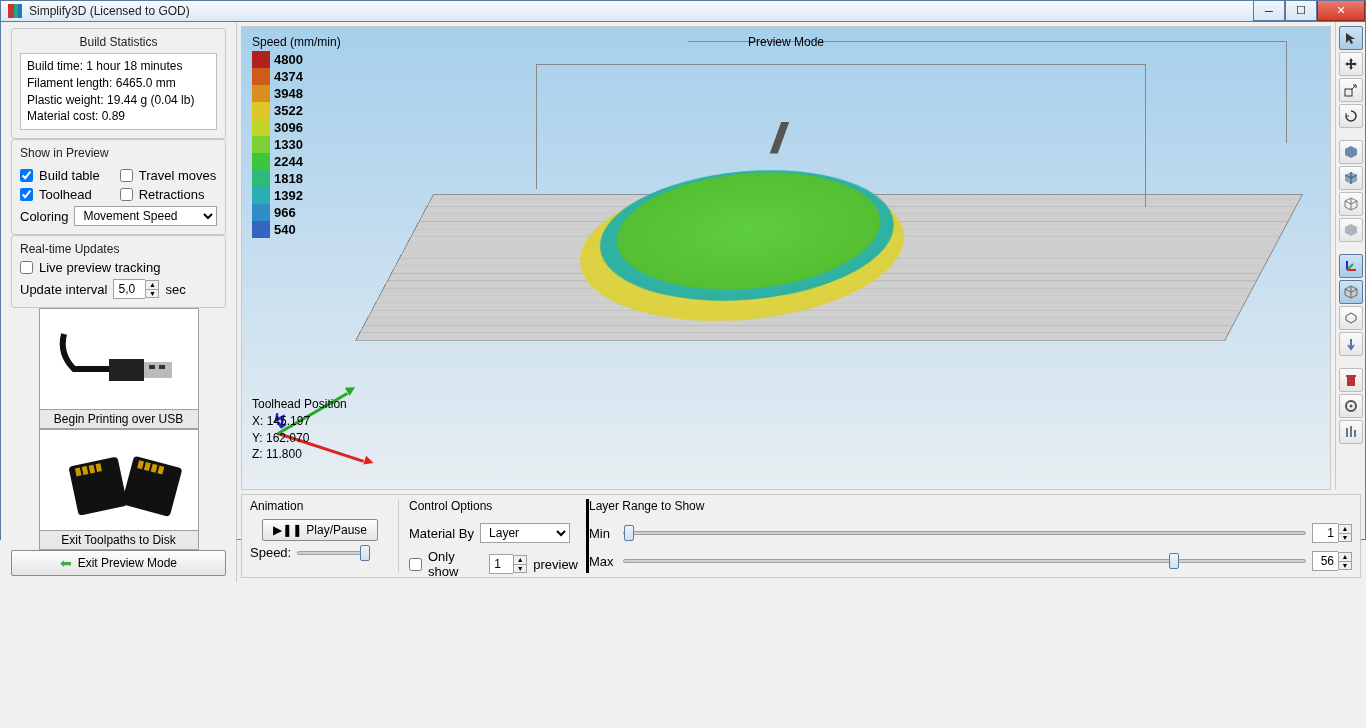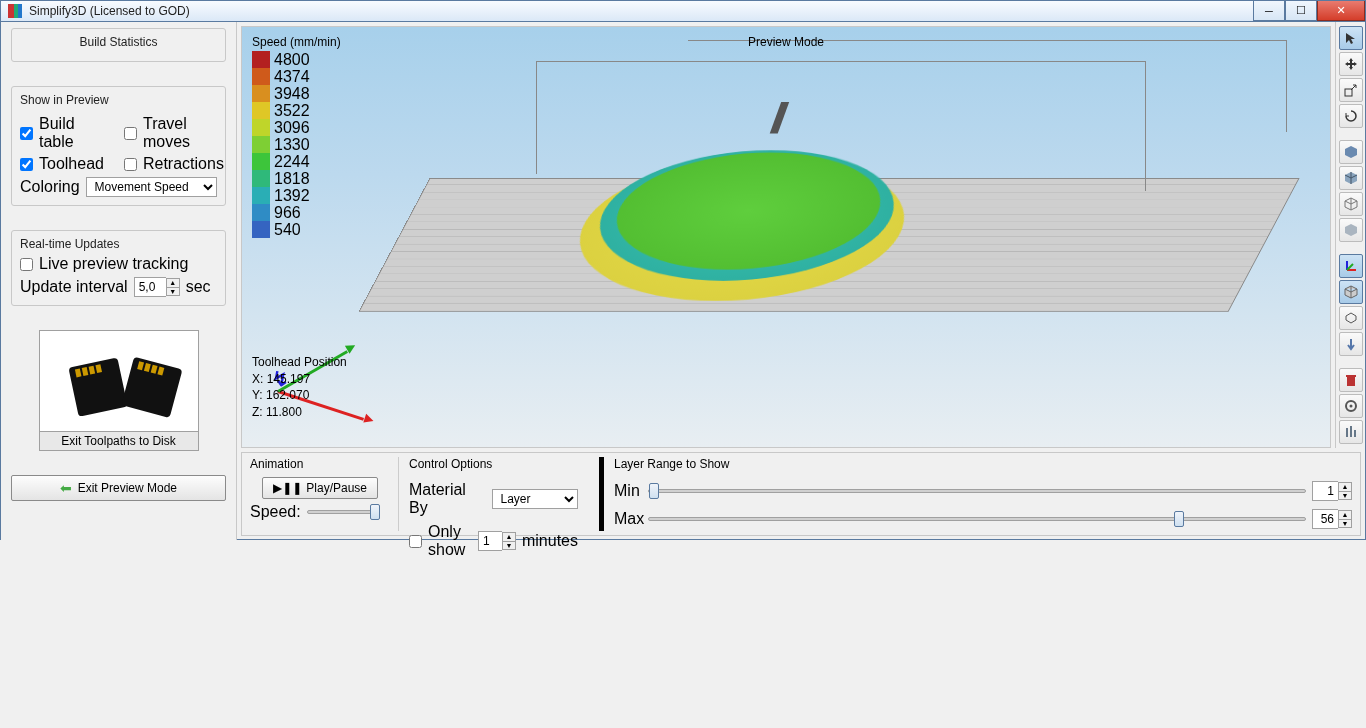--- a/index.html
+++ b/index.html
@@ -7,47 +7,47 @@
 .window { width: 1366px; height: 540px; display: flex; flex-direction: column; border: 1px solid #5a7aa0; }
 .titlebar { height: 28px; background: linear-gradient(#f8fbff,#dbe8f7); display: flex; align-items: center; padding-left: 6px; border-bottom: 1px solid #5a7aa0; }
 .titlebar .app-icon { width: 16px; height: 16px; margin-right: 6px; }
 .titlebar .title { flex: 1; font-size: 12px; color: #222; }
 .win-btns { display: flex; height: 100%; }
 .win-btn { width: 32px; height: 20px; margin-top: 0; border: 1px solid #5a7aa0; border-top: none; display:flex; align-items:center; justify-content:center; background: linear-gradient(#f0f6fd,#d7e6f5); font-size:11px; }
 .win-btn.close { width: 48px; background: linear-gradient(#e97b6f,#d43d2a); color:#fff; border-color:#8a2c20; }
 .menubar { height: 24px; background:#f4f4f4; display:flex; align-items:center; padding: 0 4px; border-bottom:1px solid #c8c8c8; gap: 2px;}
 .menubar span { padding: 3px 10px; cursor:default; }
 .content { flex:1; display:flex; }
-.sidebar { width: 236px; background:#f0f0f0; border-right:1px solid #c8c8c8; padding: 6px 10px; display:flex; flex-direction:column; gap:24px; overflow:hidden;}
+.sidebar { width: 236px; background:#f0f0f0; border-right:1px solid #c8c8c8; padding: 6px 10px; display:flex; flex-direction:column; gap:0; overflow:hidden;}
 .group { border:1px solid #c8c8c8; border-radius:3px; padding:6px 8px 8px 8px; background:#f0f0f0; }
 .group-title { font-size:12px; color:#222; margin-bottom:4px; text-align:center; }
 .group-title.left { text-align:left; }
 .stats-box { background:#fff; border:1px solid #bdbdbd; padding:4px 6px; line-height:1.4; }
 .row { display:flex; align-items:center; gap:6px; margin-top:4px; }
-.row label { font-size:16px; }
+.row label { font-size:13px; }
 input[type=checkbox] { width:13px; height:13px; }
 select, input[type=text] { border:1px solid #a0a0a0; padding:1px 4px; font-size:12px; height:20px; background:#fff; }
 .spinner { display:flex; align-items:center; }
 .spinner input { width:32px; text-align:left; border-right:none; }
 .spinner .btns { display:flex; flex-direction:column; }
 .spinner .btns div { width:14px; height:9px; border:1px solid #a0a0a0; font-size:7px; line-height:7px; text-align:center; background:#f0f0f0; }
 .spinner .btns div:first-child { border-bottom:none; }
 .imgbtn { border:1px solid #a0a0a0; background:#fff; display:flex; flex-direction:column; align-items:center; }
 .imgbtn .img { width:150px; height:100px; display:flex; align-items:center; justify-content:center; background:#fff;}
 .imgbtn .caption { width:100%; text-align:center; background:#e8e8e8; border-top:1px solid #a0a0a0; padding:2px 0; font-size:12px; }
 .exitbtn { height:26px; border:1px solid #8a8a8a; background:linear-gradient(#fdfdfd,#e4e4e4); display:flex; align-items:center; justify-content:center; gap:6px; border-radius:2px; }
 .main { flex:1; display:flex; flex-direction:column; }
 .viewport { flex:1; position:relative; background:linear-gradient(#a7d0eb 0%, #bcd9ee 35%, #e8eef2 100%); border:1px solid #c8c8c8; margin:4px 4px 0 4px; overflow:hidden;}
 .legend { position:absolute; left:10px; top:8px; z-index:5; }
 .legend .title { font-size:12px; margin-bottom:2px; }
 .legend .items { display:flex; }
 .legend .bar { display:flex; flex-direction:column; margin-right:4px; }
 .legend .bar div { width:18px; height:17px; }
 .legend .labels { display:flex; flex-direction:column; }
-.legend .labels div { height:17px; font-size:16px; line-height:17px; }
+.legend .labels div { height:17px; font-size:13px; line-height:17px;font-weight:bold; }
 .preview-mode { position:absolute; top:8px; left:50%; transform:translateX(-50%); font-size:12px; }
 .toolhead-pos { position:absolute; left:10px; bottom:26px; line-height:1.4; font-size:12px; }
 .right-toolbar { width:30px; background:#f0f0f0; border-left:1px solid #c8c8c8; display:flex; flex-direction:column; align-items:center; padding:4px 0; gap:2px;}
 .tool-btn { width:24px; height:24px; border:1px solid #bcbcbc; background:linear-gradient(#fafafa,#e6e6e6); display:flex; align-items:center; justify-content:center; border-radius:2px;}
 .tool-btn.active { background:linear-gradient(#cde3f5,#a8cbe8); border-color:#5a7aa0; }
 .tool-sep { height:8px; }
 .bottom-panel { height:84px; border:1px solid #c8c8c8; margin:4px; background:#f0f0f0; display:flex; gap:8px; padding:4px 8px; }
 .bpanel-group { display:flex; flex-direction:column; }
 .bpanel-title { font-size:12px; margin-bottom:6px; }
 .btn { border:1px solid #8a8a8a; background:linear-gradient(#fdfdfd,#e4e4e4); padding:3px 10px; display:inline-flex; align-items:center; gap:4px; border-radius:2px; }
@@ -88,20 +88,26 @@
       <div class="win-btn close">✕</div>
     </div>
   </div>
 
 
   <div class="content">
 
     <div class="sidebar">
       <div class="group">
         <div class="group-title">Build Statistics</div>
+        <div class="stats-box">
+          <div>Build time: 1 hour 18 minutes</div>
+          <div>Filament length: 6465.0 mm</div>
+          <div>Plastic weight: 19.44 g (0.04 lb)</div>
+          <div>Material cost: 0.89</div>
+        </div>
       </div>
 
       <div class="group">
         <div class="group-title left">Show in Preview</div>
         <div style="display:flex; gap:20px;">
           <div>
             <div class="row">
                 <input type="checkbox" checked="" style="">
                 <label>Build table</label>
               </div>
@@ -139,20 +145,34 @@
             <input type="text" value="5,0" style="">
             <div class="btns">
                 <div>▲</div>
                 <div>▼</div>
               </div>
           </div>
           <label>sec</label>
         </div>
       </div>
 
+      <div style="display:flex; justify-content:center;">
+        <div class="imgbtn" style="width:160px">
+          <div class="img">
+            <svg width="130" height="80">
+                <path d="M10 15 Q5 35 20 50 L60 50" stroke="#111" stroke-width="6" fill="none"></path>
+                <rect x="55" y="40" width="35" height="22" fill="#222"></rect>
+                <rect x="90" y="43" width="28" height="16" fill="#bbb"></rect>
+                <rect x="95" y="46" width="6" height="4" fill="#333"></rect>
+                <rect x="105" y="46" width="6" height="4" fill="#333"></rect>
+              </svg>
+          </div>
+          <div class="caption">Begin Printing over USB</div>
+        </div>
+      </div>
 
       <div style="display:flex; justify-content:center;">
         <div class="imgbtn" style="width:160px">
           <div class="img">
             <svg width="130" height="80">
                 <g transform="rotate(-12 50 50)">
                   <rect x="20" y="20" width="50" height="50" rx="4" fill="#111"></rect>
                   <rect x="26" y="23" width="5" height="8" fill="#c90"></rect>
                   <rect x="33" y="23" width="5" height="8" fill="#c90"></rect>
                   <rect x="40" y="23" width="5" height="8" fill="#c90"></rect>
@@ -361,25 +381,25 @@
           <div class="row" style="margin-top:6px;">
             <input type="checkbox" style="">
             <label>Only show</label>
             <div class="spinner">
               <input type="text" style="width: 24px;" value="1">
               <div class="btns">
                   <div>▲</div>
                   <div>▼</div>
                 </div>
             </div>
-            <label>minutes</label>
-          </div>
-        </div>
-
-        <div class="bpanel-group" style="flex:1; border-left:5px solid #000000; padding-left:10px;margin-left:13px;">
+            <label>preview</label>
+          </div>
+        </div>
+
+        <div class="bpanel-group" style="flex:1; border-left:3px solid #000000; ">
           <div class="bpanel-title">Layer Range to Show</div>
           <div class="row">
             <label style="width:28px">Min</label>
             <div class="hslider">
                 <div class="thumb" style="left:0;"></div>
               </div>
             <div class="spinner">
               <input type="text" style="width: 26px; text-align: right;" value="1">
               <div class="btns">
                   <div>▲</div>

